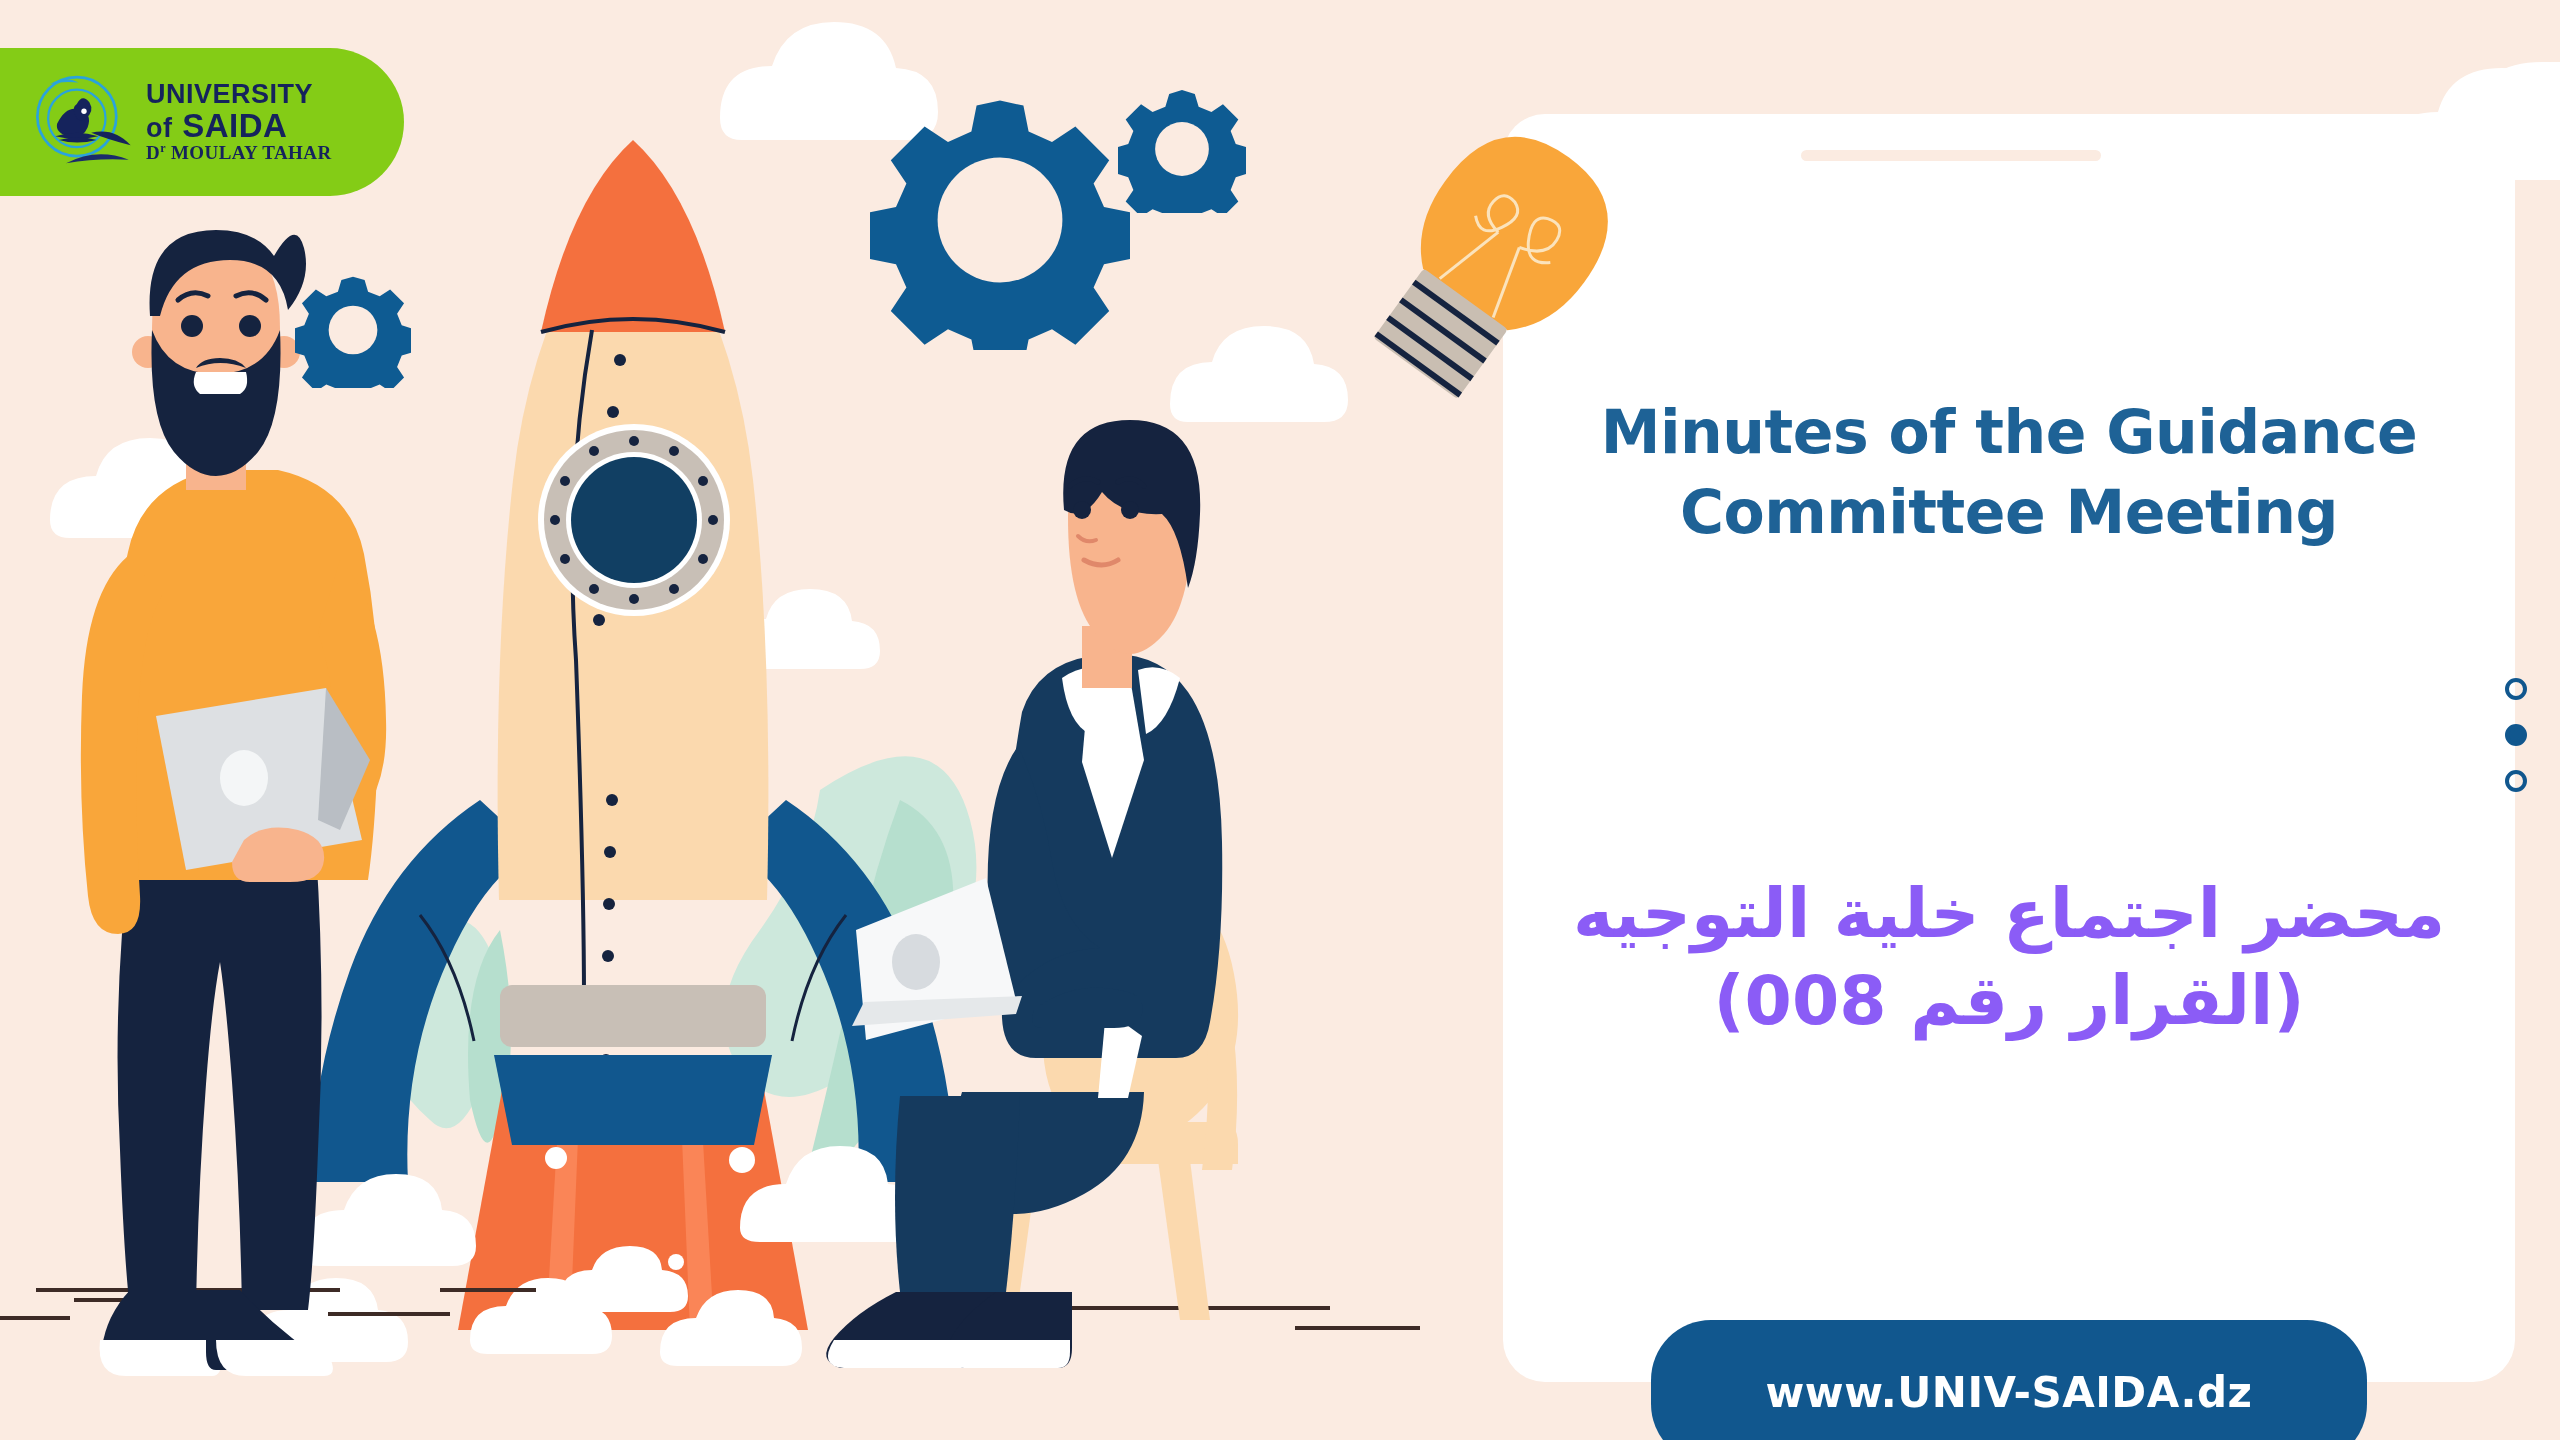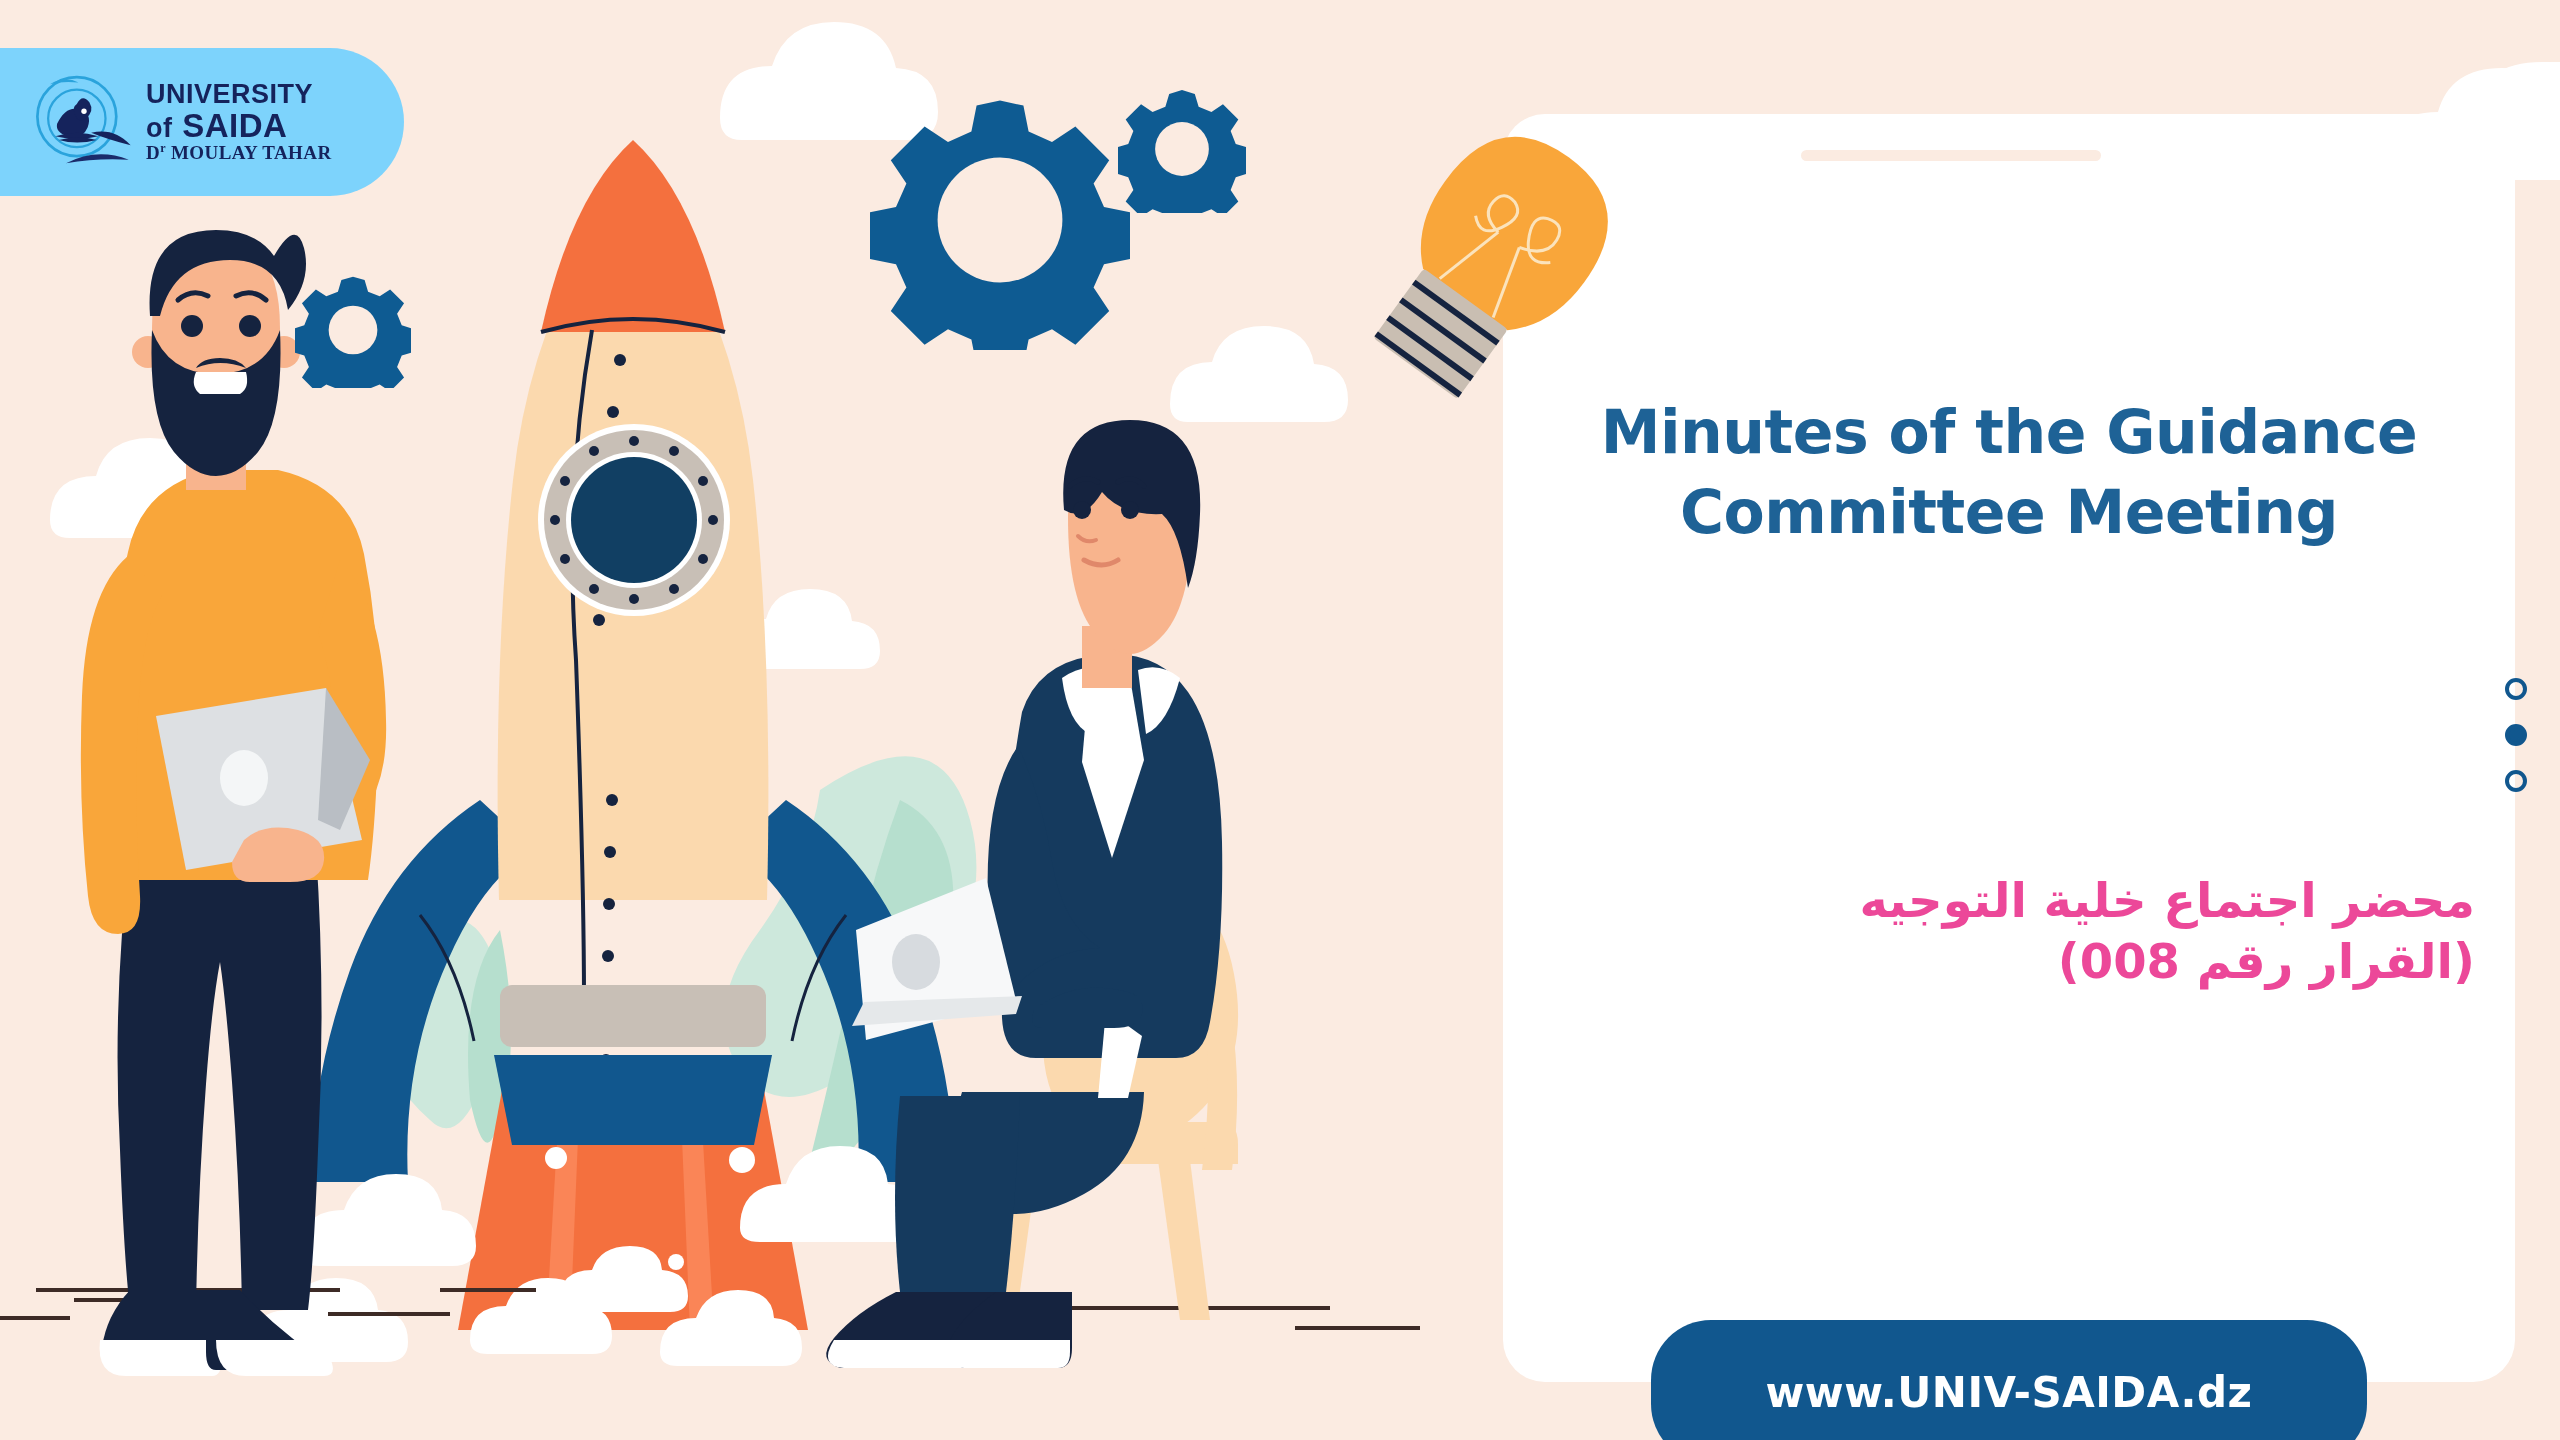--- a/index.html
+++ b/index.html
@@ -8,21 +8,21 @@
     font-family:"DejaVu Sans", sans-serif;
     background:#FBEBE1;
     position:relative;
   }
   .stage { position:absolute; inset:0; }
 
   
   .logo-badge{
     position:absolute; left:0; top:48px;
     width:404px; height:148px;
-    background:#7dd3fc;
+    background:#84cc16;
     border-top-right-radius:74px; border-bottom-right-radius:74px;
     display:flex; align-items:center; gap:8px; padding-left:30px;
     z-index:40;
   }
   .logo-emblem{ width:108px; height:104px; flex:none; }
   .logo-text{ display:flex; flex-direction:column; line-height:1; }
   .logo-l1{ font-family:"Liberation Sans", sans-serif; font-weight:bold; font-size:27px; color:#15235C; letter-spacing:.5px; }
   .logo-l2{ font-family:Liberation Sans, sans-serif; font-weight:bold; font-size:33px; color:#15235C; letter-spacing:.5px; margin-top:1px;}
   .logo-l2 em{ font-style:normal; font-size:27px; }
   .logo-l3{ font-family:"Liberation Serif", serif; font-weight:bold; font-size:19px; color:#15235C; margin-top:0; letter-spacing:.4px;}
@@ -39,23 +39,23 @@
     background:#FBEBE1; border-radius:6px;
   }
   .title-en{
     position:absolute; left:40px; top:278px; width:932px;
     text-align:center; color:#1E6296;
     font-family:"DejaVu Sans", sans-serif; font-weight:bold;
     font-size:60px; line-height:1.34; letter-spacing:-0.5px;
   }
   .title-ar{
     position:absolute; left:40px; top:756px; width:932px;
-    text-align:right; color:#ec4899; direction:rtl;
+    text-align:center; color:#8b5cf6; direction:rtl;
     font-family:"DejaVu Sans", sans-serif; font-weight:bold;
-    font-size:48px; line-height:1.28;
+    font-size:68px; line-height:1.28;
   }
   .site-btn{
     position:absolute; left:148px; top:1206px;
     width:716px; height:144px; border:none;
     background:#11578E; border-radius:60px; cursor:pointer;
     color:#FFFFFF; font-family:"DejaVu Sans", sans-serif;
     font-weight:bold; font-size:42px; letter-spacing:.5px;
   }
 
   

